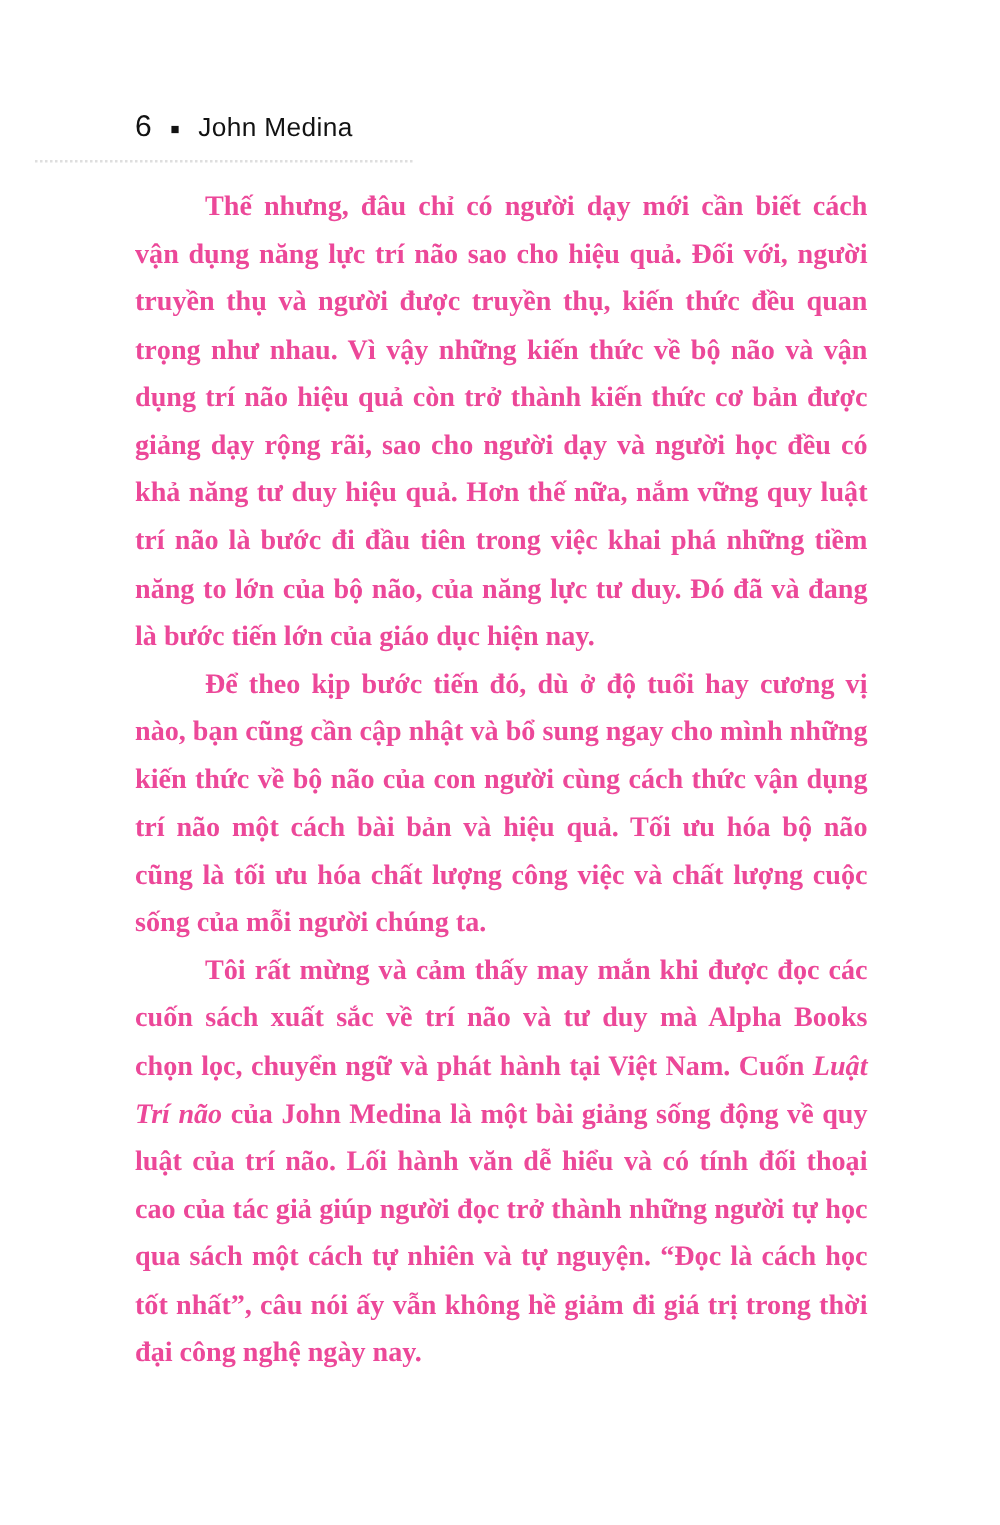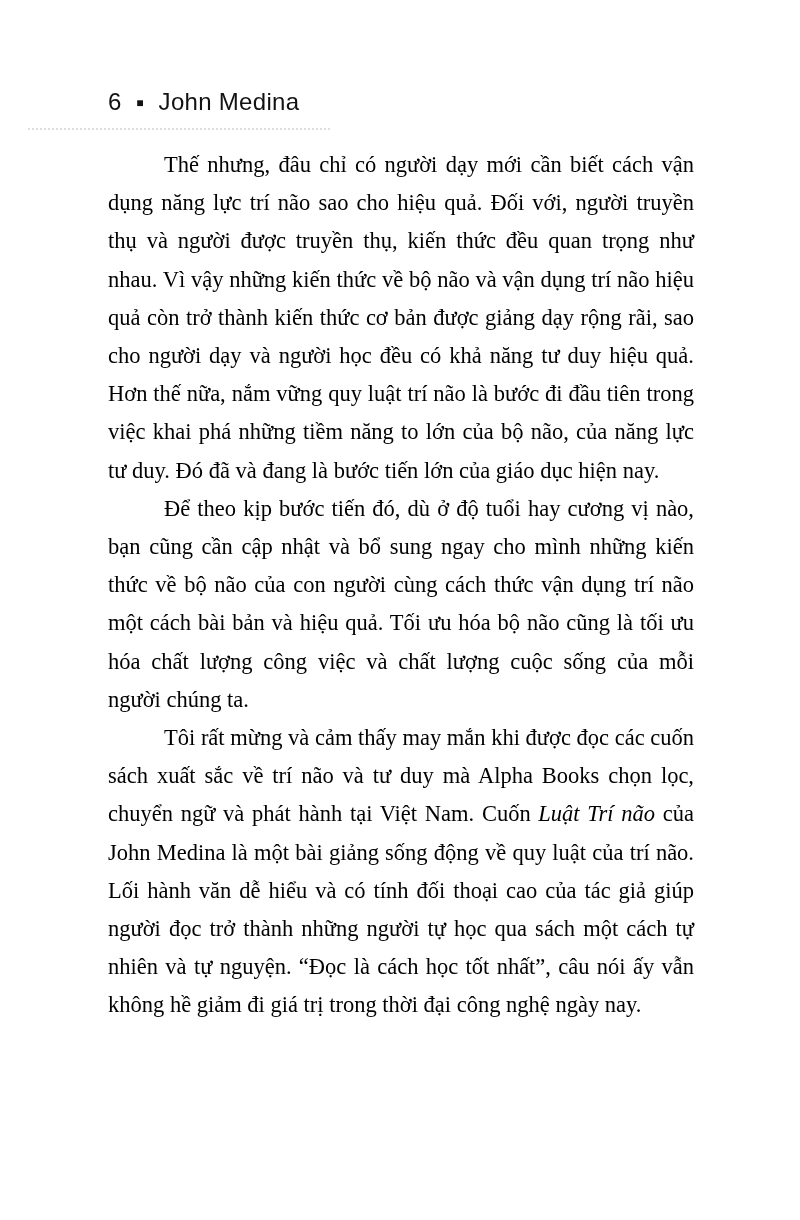--- a/index.html
+++ b/index.html
@@ -32,42 +32,43 @@
     font-size: 24px;
     line-height: 1;
   }
   .bullet {
     font-size: 12px;
     line-height: 1;
     position: relative;
     top: 1px;
   }
   .author {
-    font-size: 24px;
+    font-size: 21px;
     line-height: 1;
     letter-spacing: 0.3px;
   }
   .dotted-line {
     position: absolute;
     top: 128px;
     left: 28px;
     width: 302px;
     height: 0;
     border-top: 2px dotted #dedede;
     z-index: 1;
   }
   .body-text {
     position: absolute;
     top: 146px;
     left: 108px;
     width: 586px;
     font-size: 22.5px;
     line-height: 38.2px;
     text-align: justify;
-    color: #000000;
+    color: #ec4899;
+    font-weight: bold;
   }
   .body-text p {
     margin: 0;
     padding: 0;
     text-indent: 56px;
   }
   .body-text em {
     font-style: italic;
   }
 </style>

